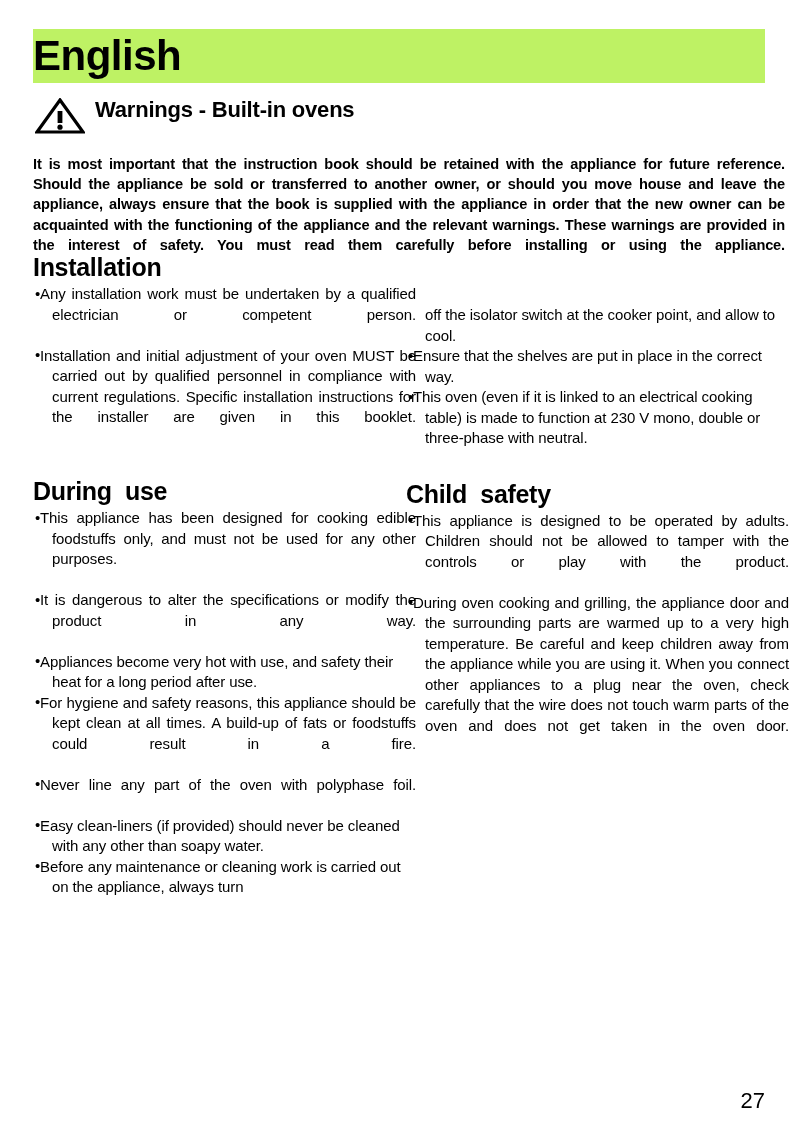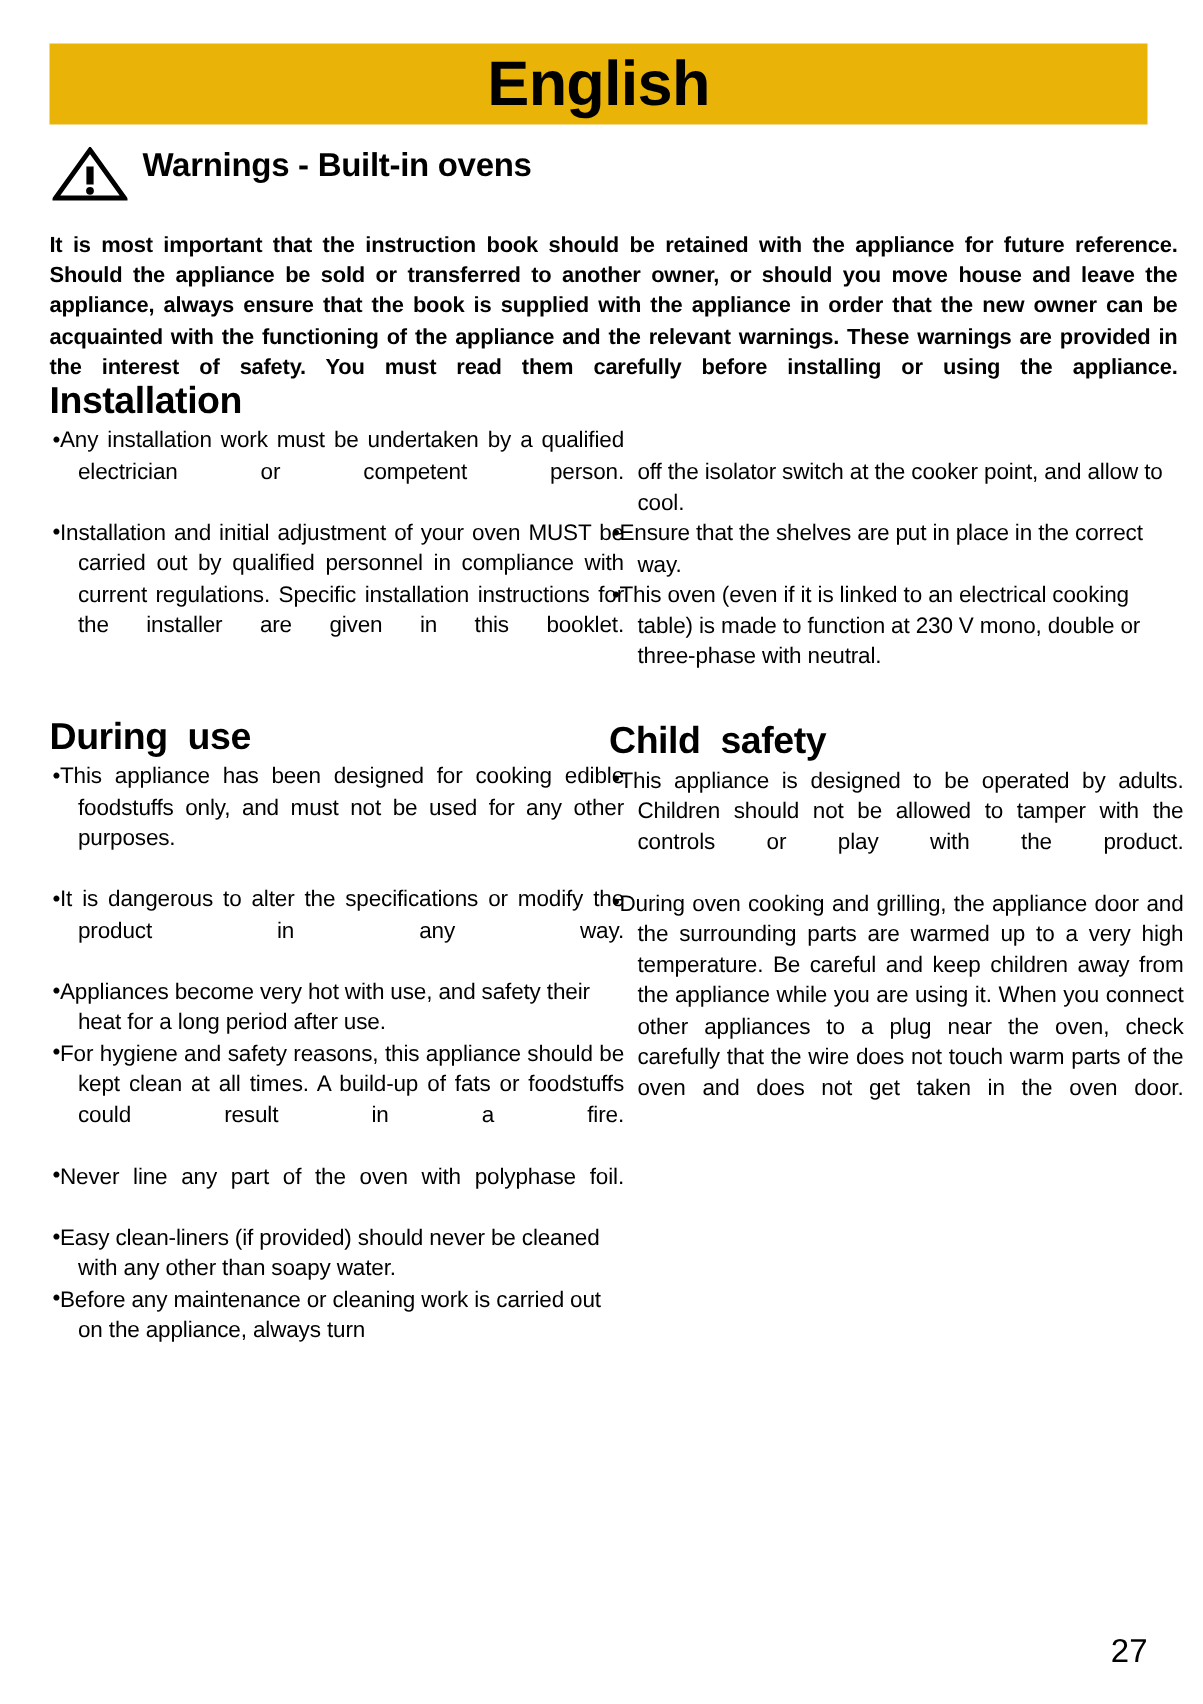--- a/index.html
+++ b/index.html
@@ -16,24 +16,23 @@
     overflow: hidden;
   }
 
   
   .lang-band {
     position: absolute;
     left: 33px;
     top: 29px;
     width: 732px;
     height: 54px;
-    background: #eab308;
+    background: #bef264;
     display: flex;
     align-items: center;
-    justify-content: center;
   }
   .lang-band .lang-title {
     font-size: 42px;
     font-weight: bold;
     letter-spacing: -0.5px;
     line-height: 1;
     color: #000;
   }
 
   

